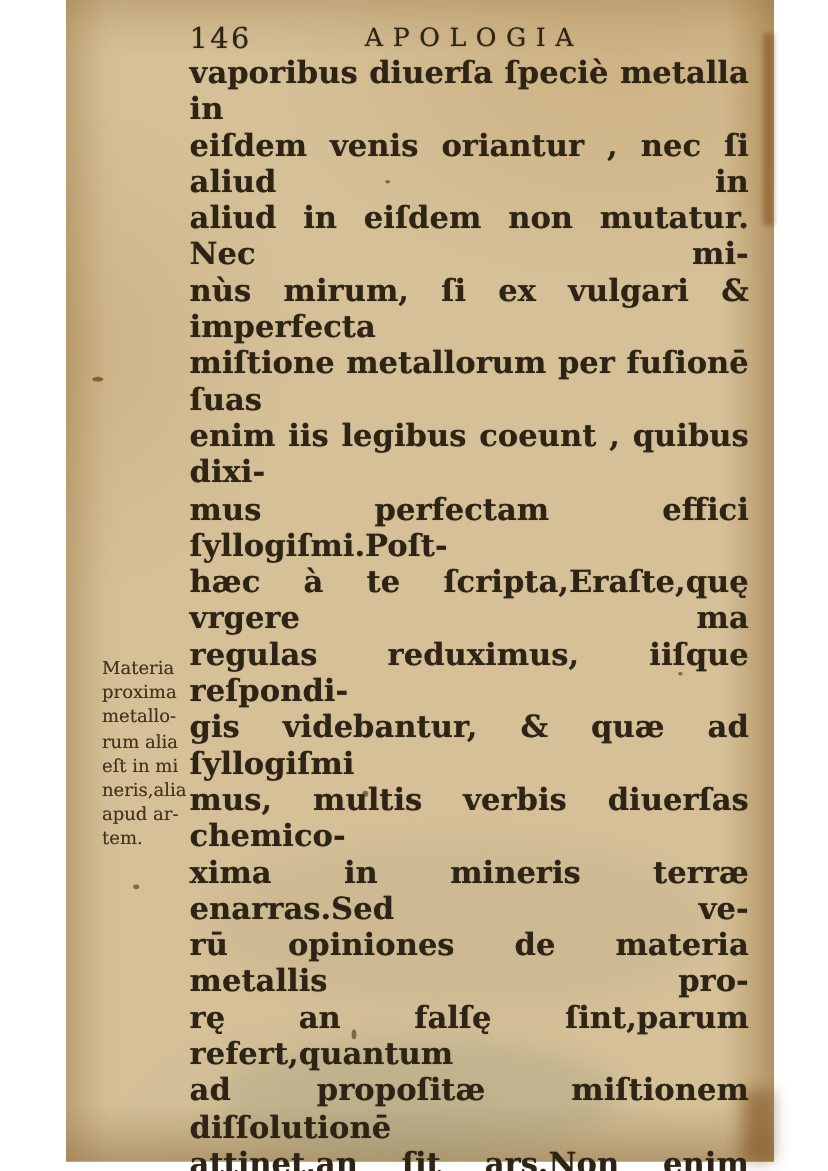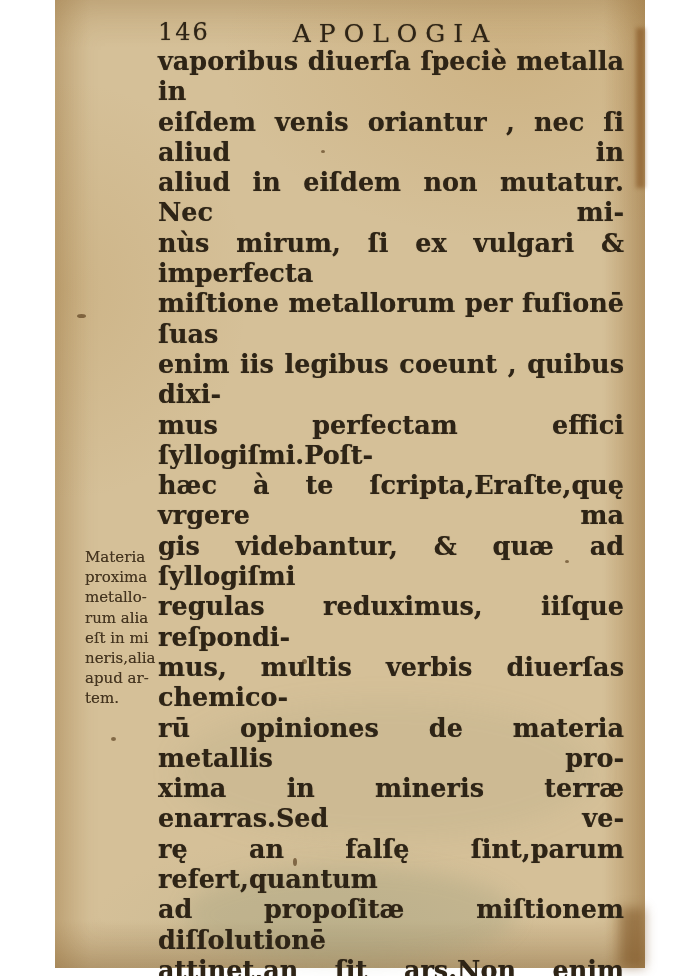--- a/index.html
+++ b/index.html
@@ -37,21 +37,21 @@
   .header{
     position:absolute;left:103px;top:16px;width:466px;height:32px;
     color:var(--ink);
   }
   .page-number{
     position:absolute;left:0;top:2px;font-size:24px;letter-spacing:2px;
     text-shadow:0 0 1px rgba(46,36,22,0.6);
   }
   .running-title{
     position:absolute;left:0;right:0;top:3px;text-align:center;
-    font-size:25px;letter-spacing:8px;text-indent:8px;
+    font-size:21px;letter-spacing:8px;text-indent:8px;
     text-shadow:0 0 1px rgba(46,36,22,0.6);
   }
 
   .margin-notes{
     position:absolute;left:30px;top:547px;width:74px;
     font-size:15px;line-height:20.2px;color:var(--margin-ink);
     text-shadow:0 0 0.5px rgba(68,52,31,0.6);
   }
 
   .body-text{
@@ -101,25 +101,25 @@
 
     <div class="body-text">
       <div class="body-line">vaporibus diuerſa ſpeciè metalla in</div>
       <div class="body-line">eiſdem venis oriantur , nec ſi aliud in</div>
       <div class="body-line">aliud in eiſdem non mutatur. Nec mi-</div>
       <div class="body-line">nùs mirum, ſi ex vulgari &amp; imperfecta</div>
       <div class="body-line">miſtione metallorum per fuſionē ſuas</div>
       <div class="body-line">enim iis legibus coeunt , quibus dixi-</div>
       <div class="body-line">mus perfectam effici ſyllogiſmi.Poſt-</div>
       <div class="body-line">hæc à te ſcripta,Eraſte,quę vrgere ma</div>
+      <div class="body-line">regulas reduximus, iiſque reſpondi-</div>
       <div class="body-line">gis videbantur, &amp; quæ ad ſyllogiſmi</div>
-      <div class="body-line">regulas reduximus, iiſque reſpondi-</div>
       <div class="body-line">mus, multis verbis diuerſas chemico-</div>
+      <div class="body-line">xima in mineris terræ enarras.Sed ve-</div>
       <div class="body-line">rū opiniones de materia metallis pro-</div>
-      <div class="body-line">xima in mineris terræ enarras.Sed ve-</div>
       <div class="body-line">rę an falſę ſint,parum refert,quantum</div>
       <div class="body-line">ad propoſitæ miſtionem diſſolutionē</div>
       <div class="body-line">attinet,an ſit ars.Non enim aurum e-</div>
 
     </div>
 
   </div>
 </div>
 
 </body></html>

